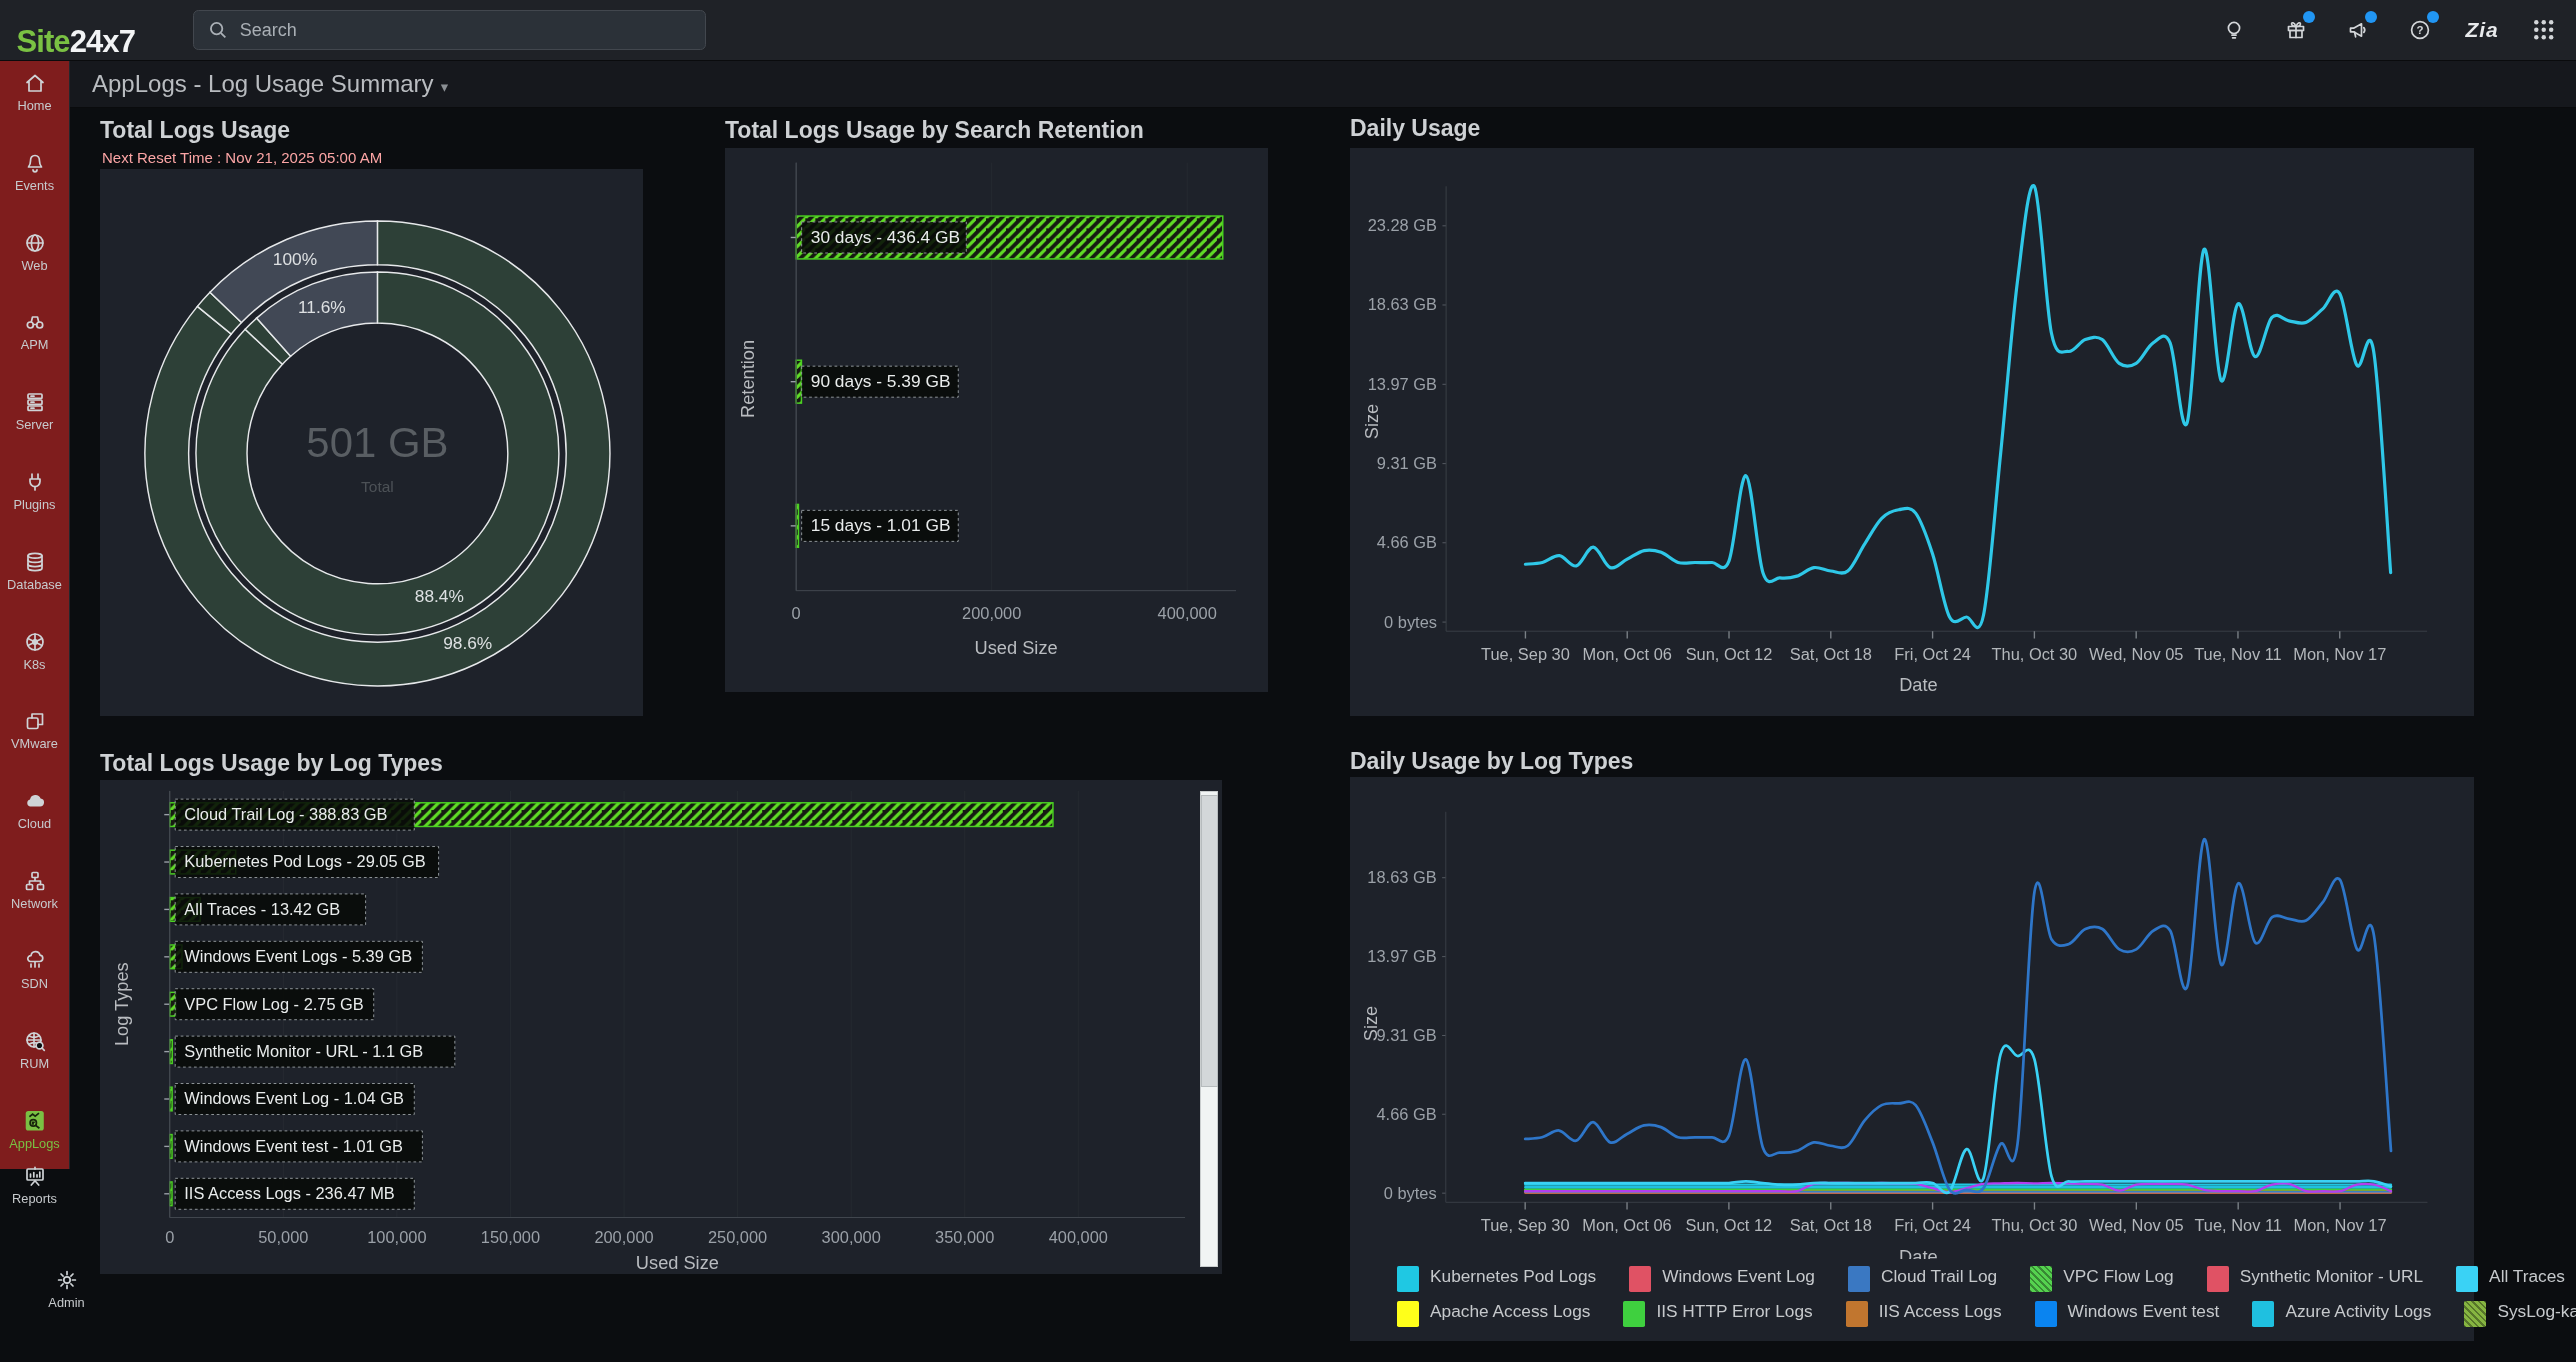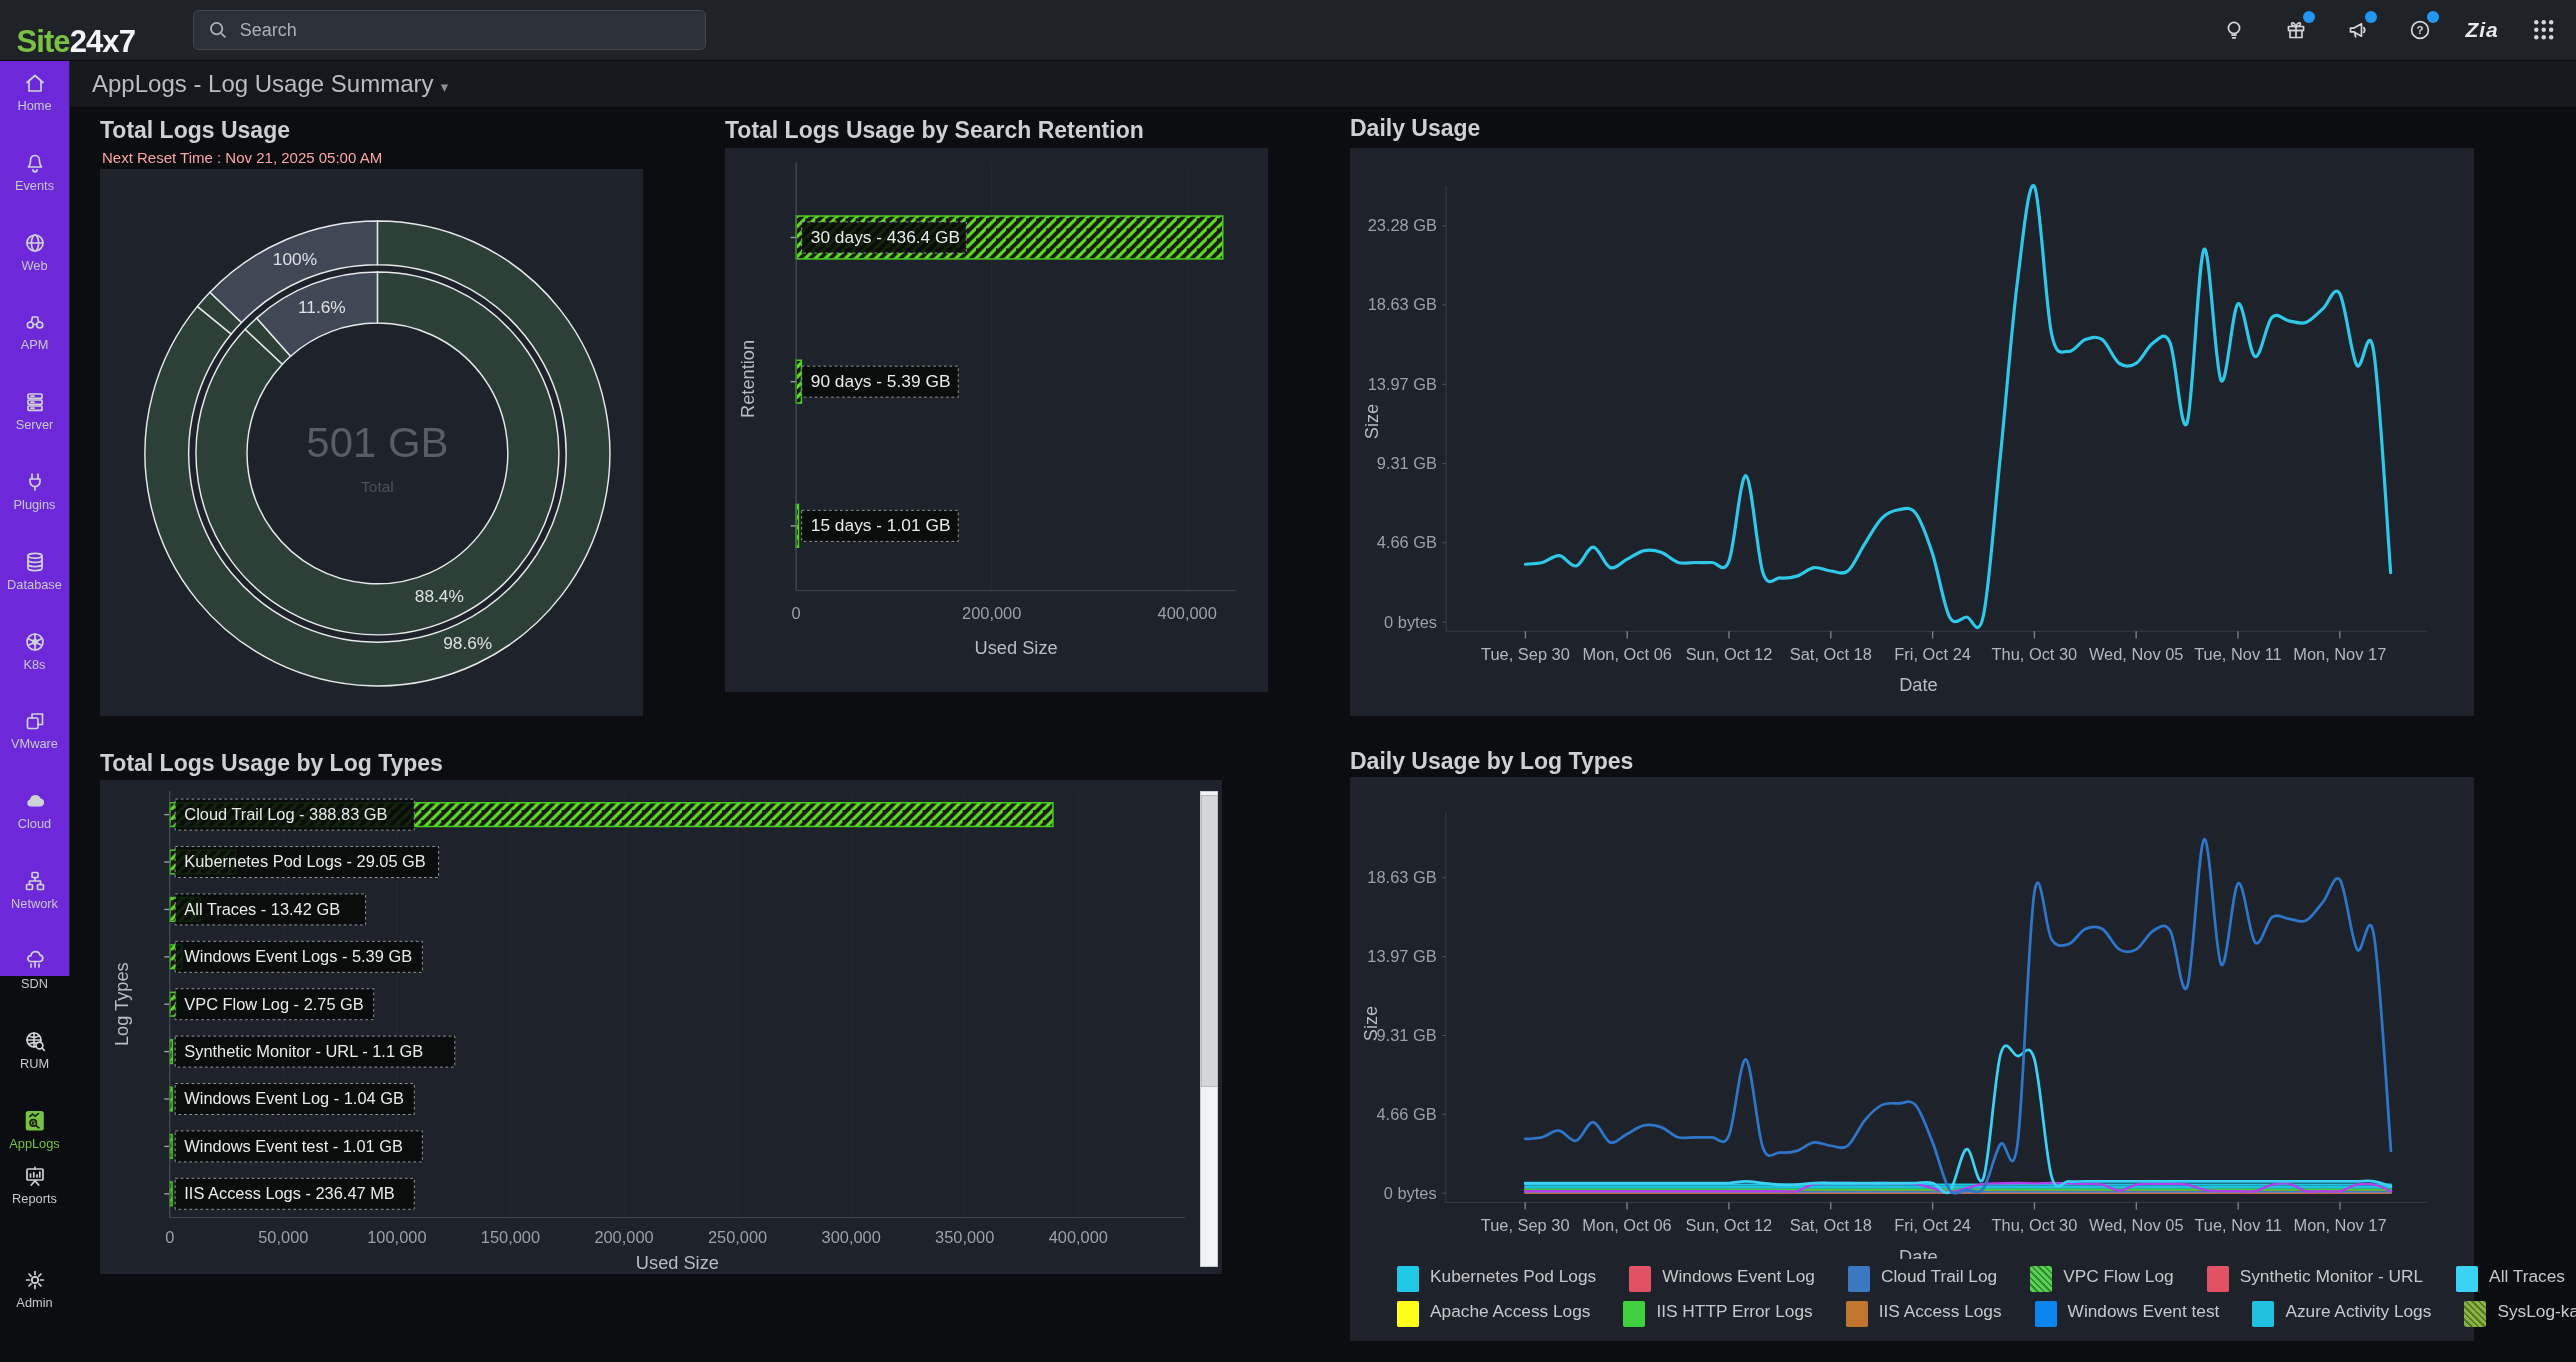--- a/index.html
+++ b/index.html
@@ -15,21 +15,21 @@
              border:0.9px solid #42474e;border-radius:5.5px;display:flex;align-items:center;}
   .searchbox svg{margin:0 9px 0 12.8px;}
   .searchbox input{background:transparent;border:none;outline:none;color:#dfe2e5;font-size:18px;width:420px;
                    font-family:inherit;}
   .searchbox input::placeholder{color:#a9afb5;}
   .topicons{position:absolute;right:16.4px;top:0;height:60px;display:flex;align-items:center;gap:31px;}
   .topicon{position:relative;width:31px;height:31px;display:flex;align-items:center;justify-content:center;color:#d3d6d9;}
   .topicon .dot{position:absolute;top:-3.6px;right:-3.6px;width:12px;height:12px;border-radius:50%;background:#2196f3;}
   .zia{font-size:21px;font-weight:bold;font-style:italic;color:#e8eaec;letter-spacing:0.9px;}
   
-  .sidebar{position:absolute;left:0;top:60px;width:69px;height:916px;background:#6d28d9;
+  .sidebar{position:absolute;left:0;top:60px;width:69px;height:1109px;background:#7f1d1d;
            border-right:0.9px solid #24272c;z-index:4;}
   .sb-item{position:absolute;left:0;width:69px;text-align:center;cursor:pointer;color:#cfd3d6;}
   .sb-item .ic{height:24px;display:flex;align-items:center;justify-content:center;}
   .sb-item .lbl{font-size:12.8px;margin-top:2.7px;color:#c7cacd;}
   .sb-item.active .lbl{color:#7ac143;}
   
   .pagestrip{position:absolute;left:70px;top:60px;width:2506px;height:47px;background:#16181d;
              border-bottom:0.9px solid #0a0b0d;display:flex;align-items:center;}
   .pagetitle{margin-left:22px;font-size:24px;color:#b9bcc0;}
   .pagetitle .caret{color:#8b8f94;font-size:14.6px;margin-left:7.3px;}
@@ -250,21 +250,21 @@
       </div>
       <div class="sb-item" style="top: 1104px;">
         <div class="ic">
           <svg width="24" height="24" viewBox="0 0 24 24" fill="none" stroke="currentColor" stroke-width="1.7" stroke-linecap="round" stroke-linejoin="round">
             <rect x="4" y="5" width="16" height="11" rx="1"></rect>
             <path d="M12 3.3V5M8.3 21l3.7-4.2L15.7 21M7.5 13v-3M10.8 13V8.6M14 13v-2.2M16.8 13V8"></path>
           </svg>
         </div>
         <div class="lbl">Reports</div>
       </div>
-      <div class="sb-item" style="top: 1208px;">
+      <div class="sb-item" style="top: 1208px; padding-left: 32px;">
         <div class="ic">
           <svg width="24" height="24" viewBox="0 0 24 24" fill="none" stroke="currentColor" stroke-width="1.7" stroke-linecap="round" stroke-linejoin="round">
             <circle cx="12" cy="12" r="3.2"></circle>
             <path d="M12 3.6v3M12 17.4v3M3.6 12h3M17.4 12h3M6 6l2.1 2.1M15.9 15.9 18 18M18 6l-2.1 2.1M8.1 15.9 6 18"></path>
           </svg>
         </div>
         <div class="lbl">Admin</div>
       </div>
     </div>
 

